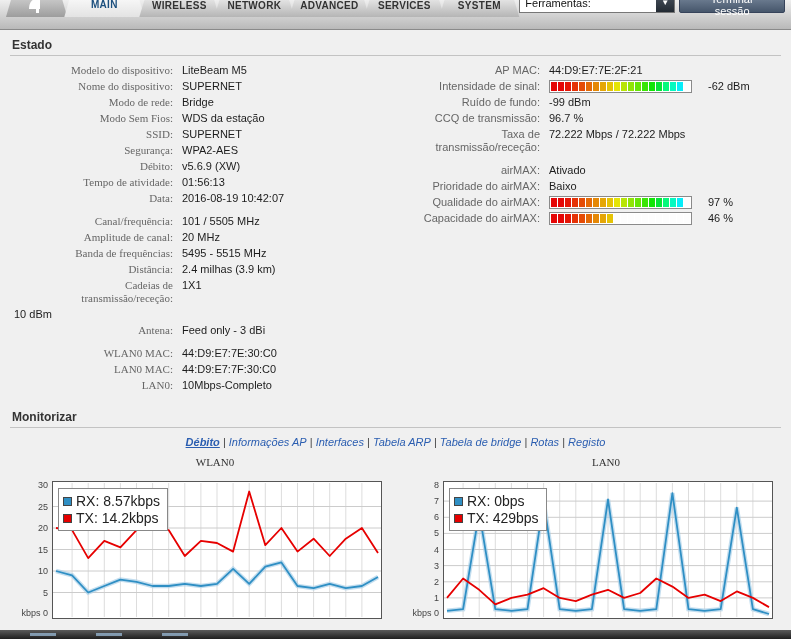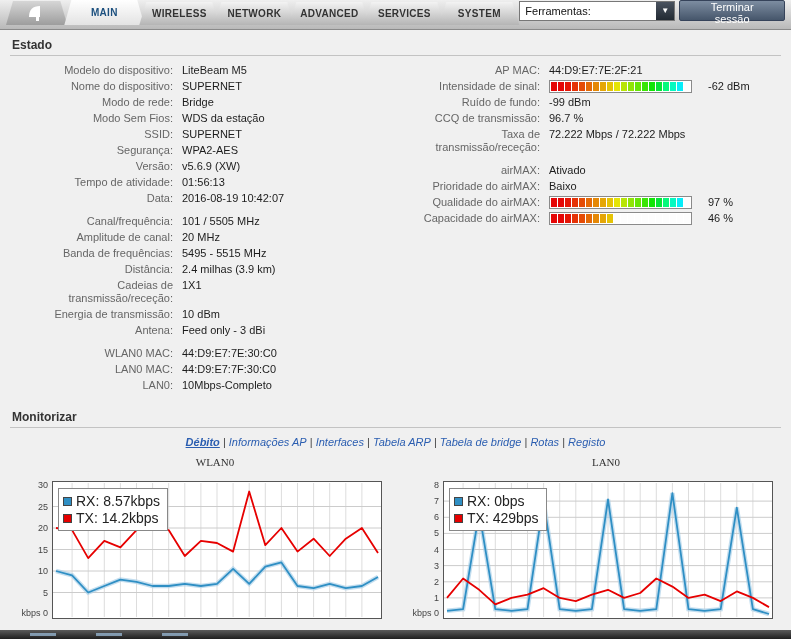--- a/index.html
+++ b/index.html
@@ -2,21 +2,21 @@
 <html><head>
 <meta charset="utf-8">
 <style>
   * { box-sizing: border-box; margin: 0; padding: 0; }
   html,body { width: 791px; height: 639px; overflow: hidden; }
   body { font-family: "Liberation Sans", sans-serif; font-size: 11px; background: #f0f0f0; color: #222; }
   .page { position: relative; width: 791px; height: 639px; background: #f0f0f0; }
 
   
   .topbar { height: 30px; background: linear-gradient(#efefef, #b9b9b9); border-bottom: 1px solid #8a8a8a;
-            display: flex; align-items: flex-end; padding: 4px 6px; }
+            display: flex; align-items: flex-end; padding: 12px 6px; }
   .logo-tab { width: 62px; height: 24px; margin-right: 2px; display: flex; align-items: center; justify-content: center;
               background: linear-gradient(#d6d6d6, #9d9d9d); clip-path: polygon(7px 0, calc(100% - 7px) 0, 100% 100%, 0 100%);
               filter: drop-shadow(0 0 1px #777); }
   .tabs { display: flex; align-items: flex-end; }
   .tab { width: 80px; height: 23px; line-height: 23px; text-align: center; font-size: 10px; font-weight: bold;
          letter-spacing: .3px; color: #333; cursor: pointer; margin-left: -5px;
          background: linear-gradient(#f3f3f3, #b5b5b5);
          clip-path: polygon(7px 0, calc(100% - 7px) 0, 100% 100%, 0 100%);
          filter: drop-shadow(0 0 1px #777); }
   .tab.active { background: linear-gradient(#ffffff, #e3e3e3); color: #1b4f7e; height: 25px; line-height: 25px; }
@@ -36,21 +36,21 @@
              padding: 2px 0 3px 2px; margin-bottom: 8px; }
   .section.mon { margin-top: 6px; }
 
   
   .status-cols { display: flex; padding-left: 4px; }
   .col.left  { width: 385px; }
   .col.right { flex: 1; }
   .group { margin-bottom: 10px; }
   .row { display: flex; align-items: flex-start; margin-bottom: 3px; }
   .lbl { text-align: right; color: #666; padding-right: 9px; white-space: pre-line; line-height: 13px; }
-  .col.left  .lbl { width: 168px; }
+  .col.left  .lbl { width: 168px; font-family: Liberation Serif, serif; }
   .col.right .lbl { width: 150px; }
   .val { color: #1c1c1c; line-height: 13px; display: flex; align-items: center; }
   .gauge { display: inline-flex; gap: 1px; border: 1px solid #8a8a8a; background: #fff; padding: 1px; height: 13px; }
   .seg { width: 6px; height: 9px; background: #fdfdfd; }
   .gval { margin-left: 16px; }
 
   
   .monitor-links { text-align: center; margin: 2px 0 8px 0; }
   .mlink { color: #2a5db0; cursor: pointer; font-style: italic; }
   .mlink.act { font-weight: bold; text-decoration: underline; }
@@ -124,21 +124,21 @@
             </div>
             <div class="row">
               <div class="lbl">SSID:</div>
               <div class="val">SUPERNET</div>
             </div>
             <div class="row">
               <div class="lbl">Segurança:</div>
               <div class="val">WPA2-AES</div>
             </div>
             <div class="row">
-              <div class="lbl">Versão:</div>
+              <div class="lbl">Débito:</div>
               <div class="val">v5.6.9 (XW)</div>
             </div>
             <div class="row">
               <div class="lbl">Tempo de atividade:</div>
               <div class="val">01:56:13</div>
             </div>
             <div class="row">
               <div class="lbl">Data:</div>
               <div class="val">2016-08-19 10:42:07</div>
             </div>
@@ -159,21 +159,20 @@
             <div class="row">
               <div class="lbl">Distância:</div>
               <div class="val">2.4 milhas (3.9 km)</div>
             </div>
             <div class="row">
               <div class="lbl">Cadeias de
 transmissão/receção:</div>
               <div class="val">1X1</div>
             </div>
             <div class="row">
-              <div class="lbl">Energia de transmissão:</div>
               <div class="val">10 dBm</div>
             </div>
             <div class="row">
               <div class="lbl">Antena:</div>
               <div class="val">Feed only - 3 dBi</div>
             </div>
           </div>
           <div class="group">
             <div class="row">
               <div class="lbl">WLAN0 MAC:</div>

